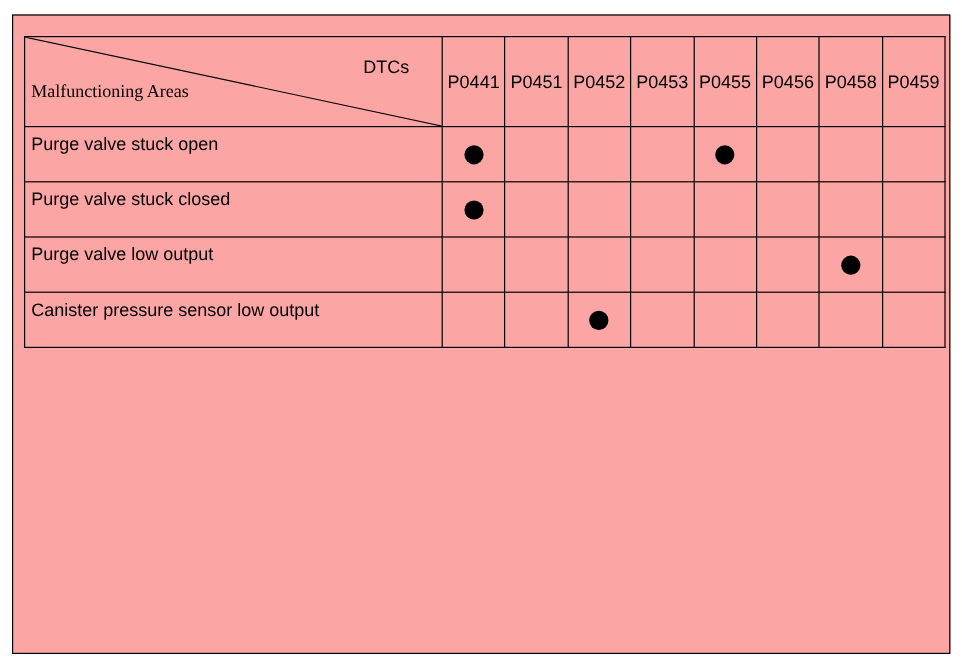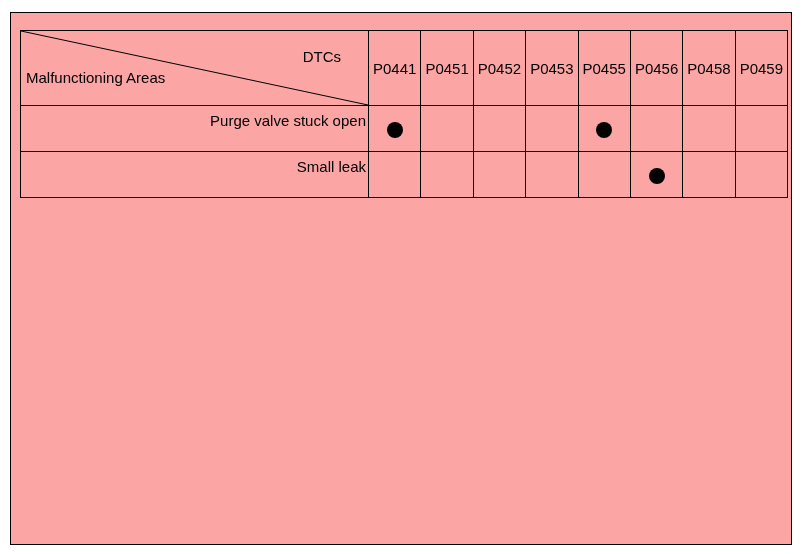--- a/index.html
+++ b/index.html
@@ -62,30 +62,31 @@
     right: 27px;
     font-size: 15px;
     white-space: nowrap;
   }
   .corner-bottom {
     position: absolute;
     bottom: 19px;
     left: 5px;
     font-size: 15px;
     white-space: nowrap;
+    font-family: Liberation Serif, serif;
   }
   th.dtc-col {
     text-align: center;
     vertical-align: middle;
     padding: 4px;
     font-size: 15px;
   }
   td.area-cell {
     vertical-align: top;
-    text-align: right;
+    text-align: left;
     padding: 6px 2px 0 5px;
     font-size: 15px;
     white-space: nowrap;
     overflow: hidden;
   }
   td.mark-cell {
     text-align: center;
     vertical-align: middle;
     padding: 0;
   }
@@ -140,26 +141,48 @@
             <td class="mark-cell"><span class="dot" style="background: rgb(0, 0, 0);"></span></td>
             <td class="mark-cell"></td>
             <td class="mark-cell"></td>
             <td class="mark-cell"></td>
             <td class="mark-cell"><span class="dot" style="background: rgb(0, 0, 0);"></span></td>
             <td class="mark-cell"></td>
             <td class="mark-cell"></td>
             <td class="mark-cell"></td>
           </tr>
           <tr>
-            <td class="area-cell">Small leak</td>
+            <td class="area-cell">Purge valve stuck closed</td>
+            <td class="mark-cell"><span class="dot" style="background: rgb(0, 0, 0);"></span></td>
+            <td class="mark-cell"></td>
+            <td class="mark-cell"></td>
+            <td class="mark-cell"></td>
+            <td class="mark-cell"></td>
+            <td class="mark-cell"></td>
+            <td class="mark-cell"></td>
+            <td class="mark-cell"></td>
+          </tr>
+          <tr>
+            <td class="area-cell">Purge valve low output</td>
+            <td class="mark-cell"></td>
             <td class="mark-cell"></td>
             <td class="mark-cell"></td>
             <td class="mark-cell"></td>
             <td class="mark-cell"></td>
             <td class="mark-cell"></td>
             <td class="mark-cell"><span class="dot" style="background: rgb(0, 0, 0);"></span></td>
+            <td class="mark-cell"></td>
+          </tr>
+          <tr>
+            <td class="area-cell">Canister pressure sensor low output</td>
+            <td class="mark-cell"></td>
+            <td class="mark-cell"></td>
+            <td class="mark-cell"><span class="dot" style="background: rgb(0, 0, 0);"></span></td>
+            <td class="mark-cell"></td>
+            <td class="mark-cell"></td>
+            <td class="mark-cell"></td>
             <td class="mark-cell"></td>
             <td class="mark-cell"></td>
           </tr>
         </tbody>
     </table>
   </div>
 </div>
 
 </body></html>

